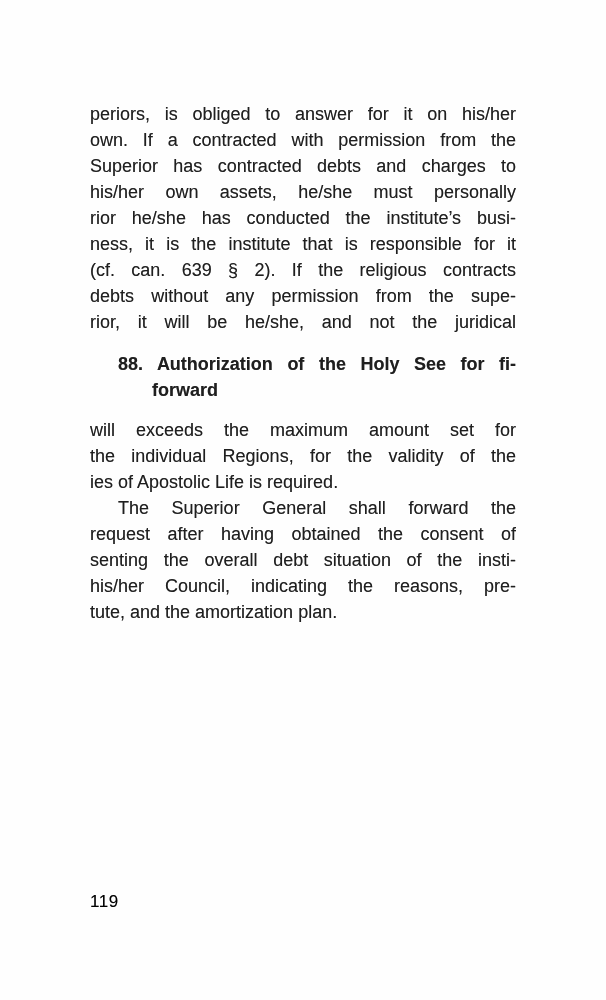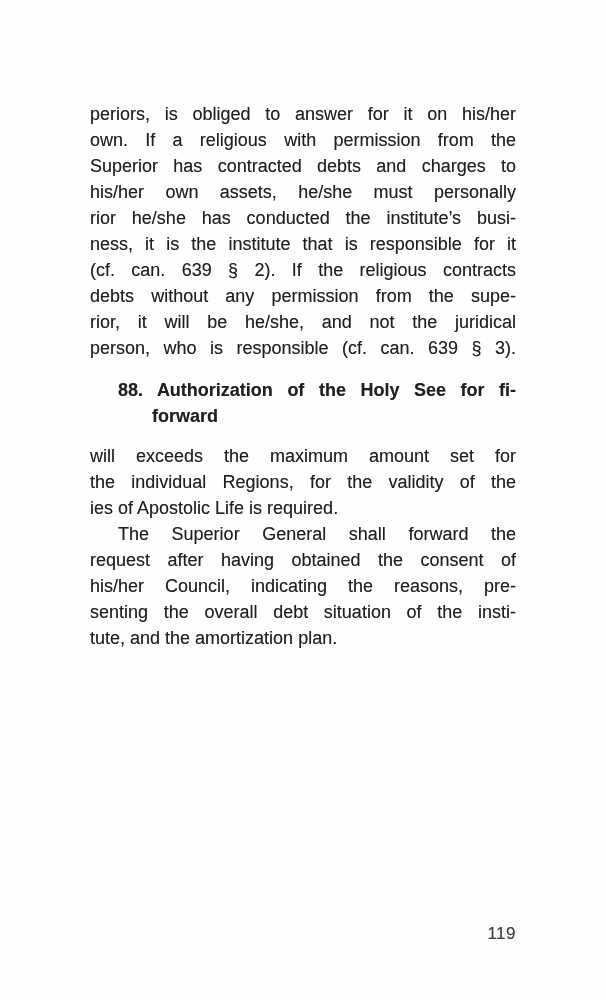--- a/index.html
+++ b/index.html
@@ -44,57 +44,56 @@
     margin-top: 16px;
     margin-bottom: 14px;
     padding-left: 28px;
   }
   .heading .line.head-cont {
     padding-left: 34px;
   }
   .page-number {
     position: absolute;
     left: 90px;
-    top: 924px;
+    top: 892px;
     width: 426px;
-    text-align: right;
+    text-align: left;
     font-size: 17px;
     letter-spacing: 0.5px;
-    color: #404040;
+    color: #000000;
     text-shadow: 0 0 0.5px rgba(20,20,20,0.4);
   }
 </style>
 </head>
 <body>
 
 <div class="page">
   <div class="text-block">
       <div class="para paragraph">
         <div class="line">periors, is obliged to answer for it on his/her</div>
-        <div class="line">own. If a religious with permission from the</div>
+        <div class="line">own. If a contracted with permission from the</div>
         <div class="line">Superior has contracted debts and charges to</div>
         <div class="line">his/her own assets, he/she must personally</div>
         <div class="line">rior he/she has conducted the institute’s busi-</div>
         <div class="line">ness, it is the institute that is responsible for it</div>
         <div class="line">(cf. can. 639 § 2). If the religious contracts</div>
         <div class="line">debts without any permission from the supe-</div>
         <div class="line">rior, it will be he/she, and not the juridical</div>
-        <div class="line">person, who is responsible (cf. can. 639 § 3).</div>
       </div>
       <div class="para heading">
         <div class="line">88. Authorization of the Holy See for fi-</div>
         <div class="line flush head-cont">forward</div>
       </div>
       <div class="para paragraph">
         <div class="line">will exceeds the maximum amount set for</div>
         <div class="line">the individual Regions, for the validity of the</div>
         <div class="line flush">ies of Apostolic Life is required.</div>
       </div>
       <div class="para paragraph">
         <div class="line indent">The Superior General shall forward the</div>
         <div class="line">request after having obtained the consent of</div>
+        <div class="line">senting the overall debt situation of the insti-</div>
         <div class="line">his/her Council, indicating the reasons, pre-</div>
-        <div class="line">senting the overall debt situation of the insti-</div>
         <div class="line flush">tute, and the amortization plan.</div>
       </div>
     </div>
   <div class="page-number">119</div>
 </div>
 
 </body></html>

